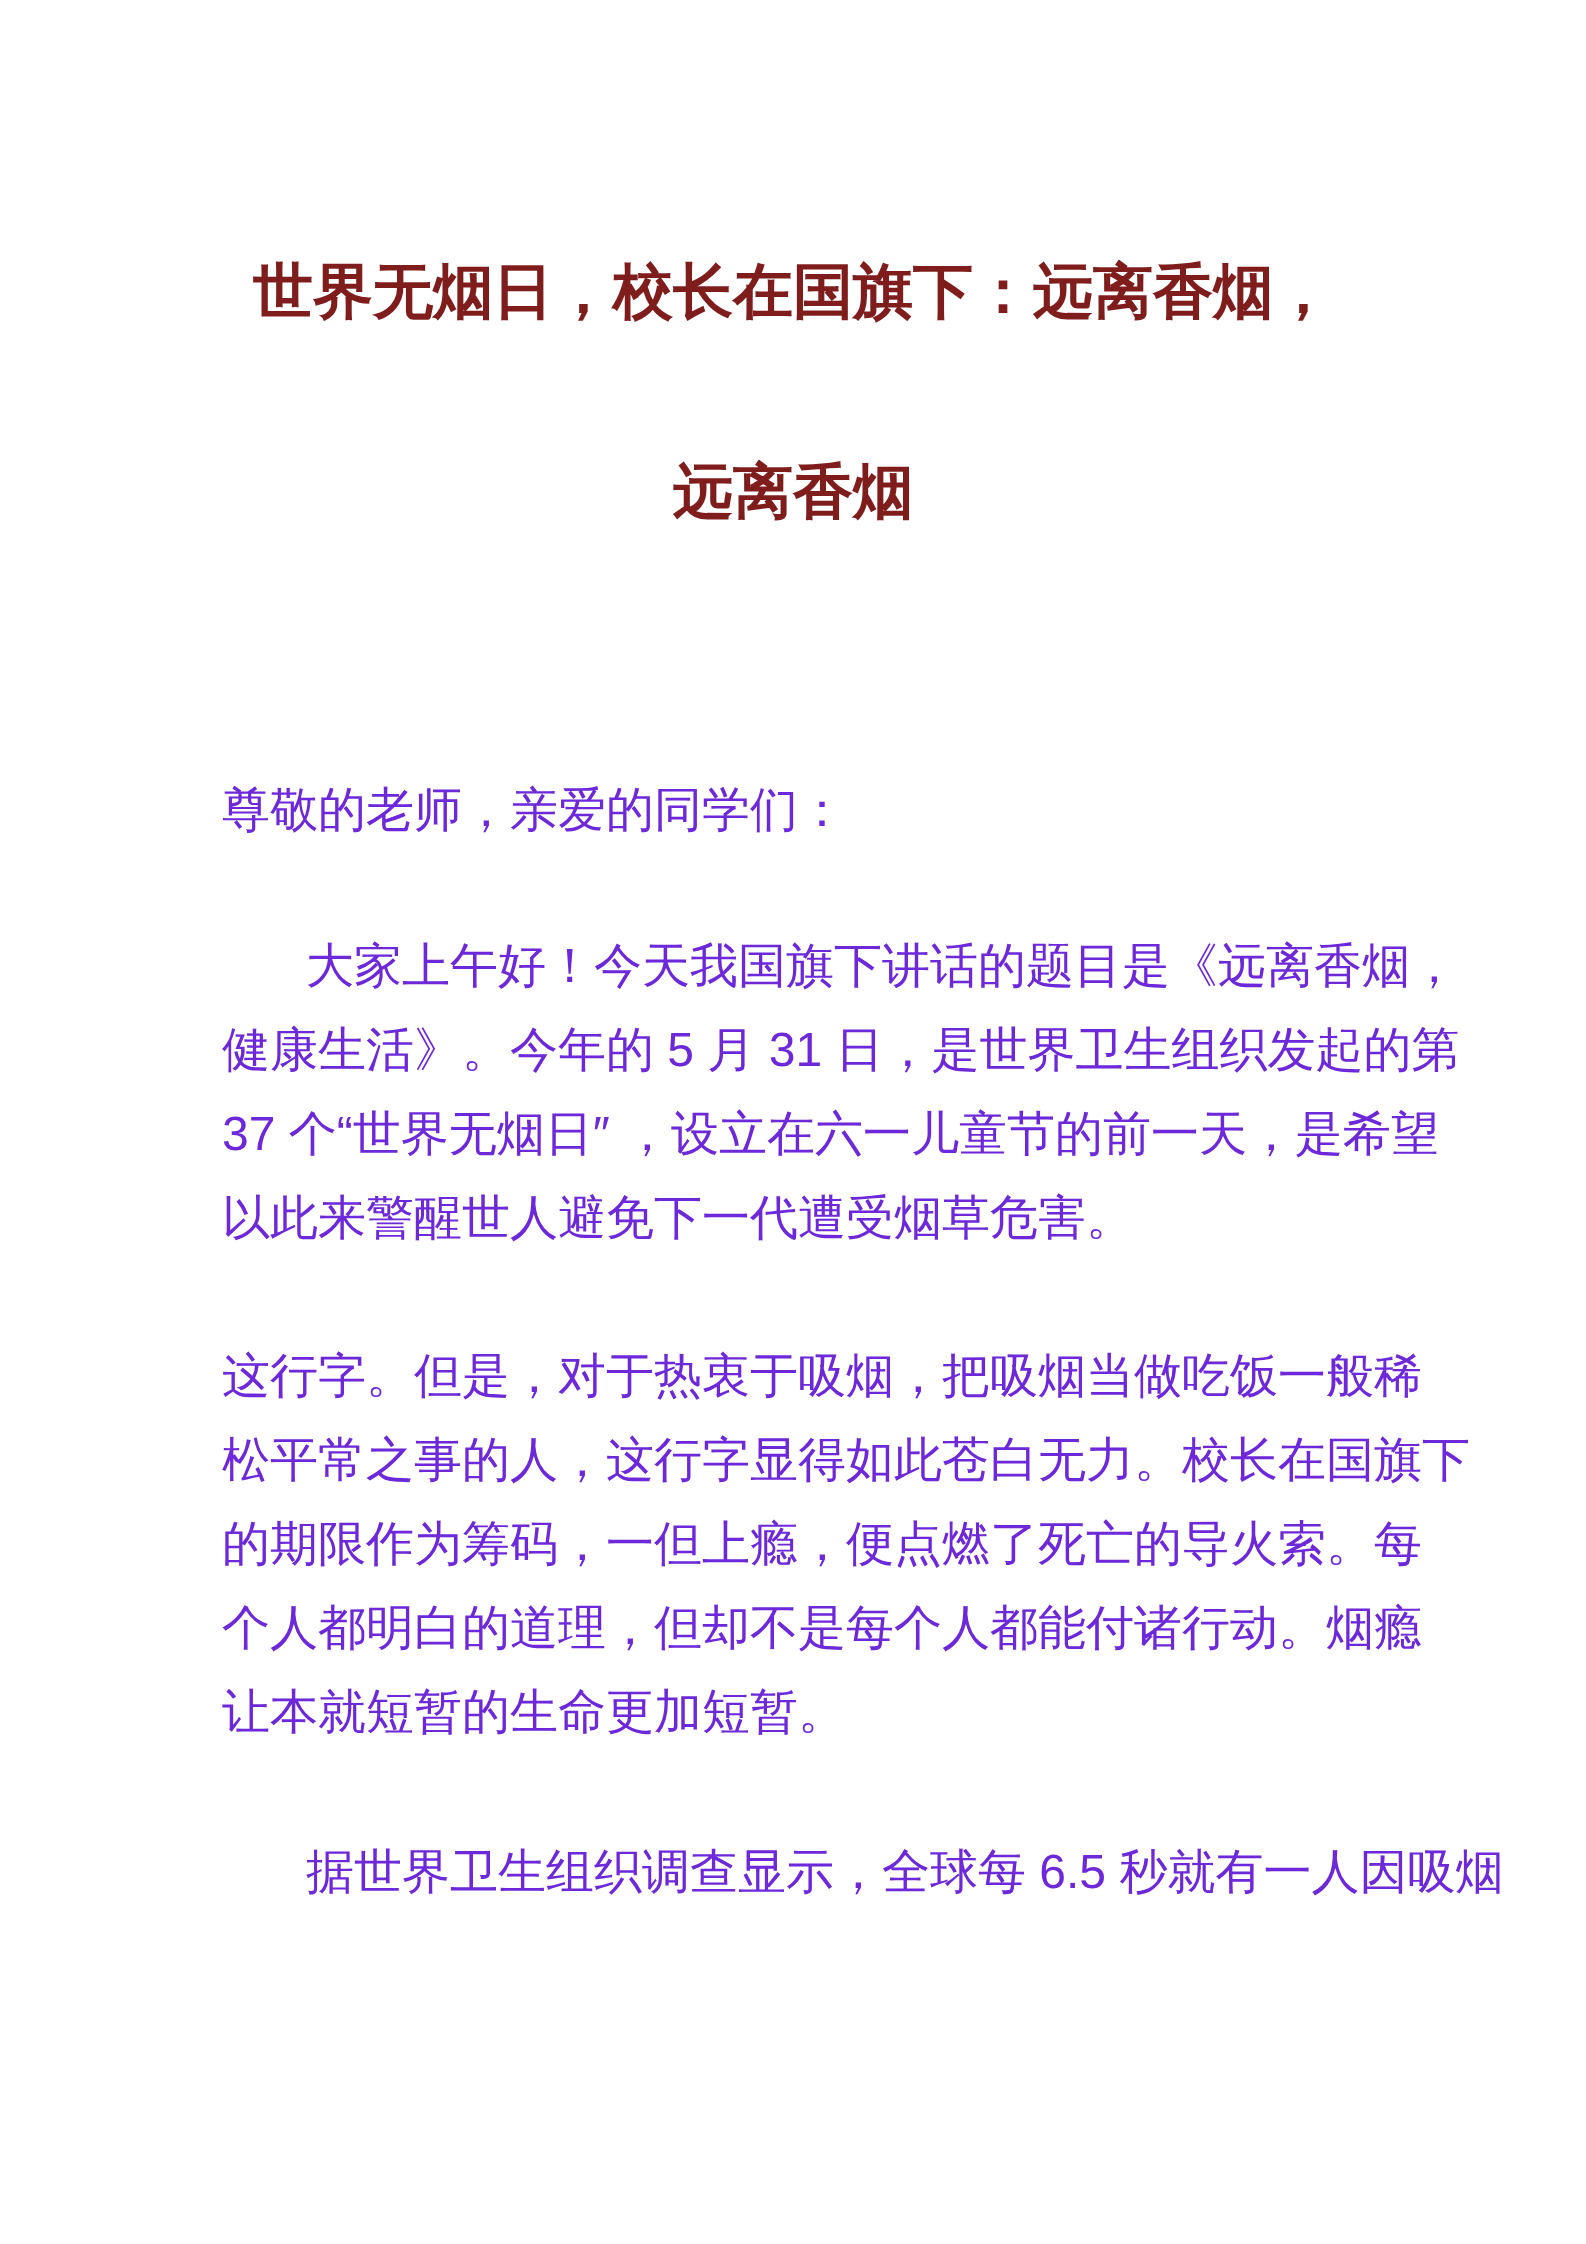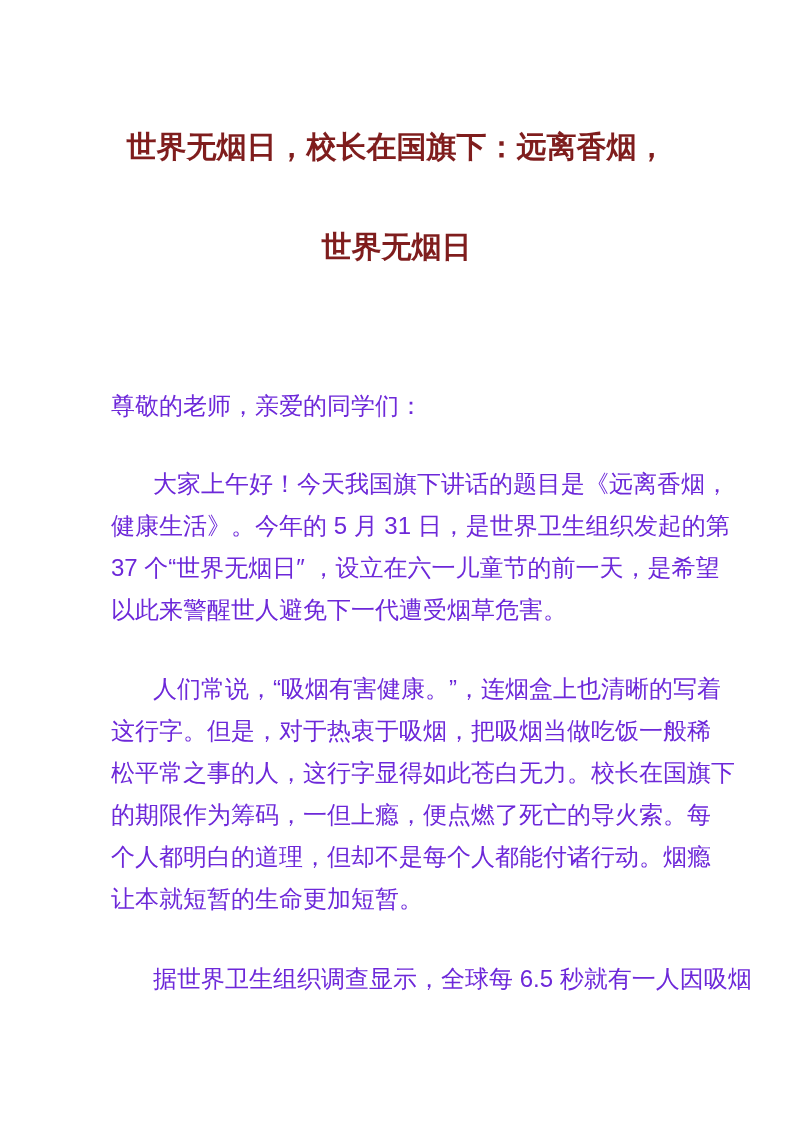--- a/index.html
+++ b/index.html
@@ -49,38 +49,37 @@
     padding-left: 42px; 
   }
 </style>
 </head>
 <body>
 
 <div class="page">
 
   <h1 class="doc-title">
     <span class="title-line">世界无烟日，校长在国旗下：远离香烟，</span>
-    <span class="title-line">世界无烟日</span>
+    <span class="title-line">远离香烟</span>
   </h1>
 
   <div class="doc-body">
 
     <div class="para para-salutation">
       <div class="line">尊敬的老师，亲爱的同学们：</div>
     </div>
 
     <div class="para para-1">
       <div class="line indent">大家上午好！今天我国旗下讲话的题目是《远离香烟，</div>
       <div class="line">健康生活》。今年的 5 月 31 日，是世界卫生组织发起的第</div>
       <div class="line">37 个“世界无烟日″ ，设立在六一儿童节的前一天，是希望</div>
       <div class="line">以此来警醒世人避免下一代遭受烟草危害。</div>
     </div>
 
     <div class="para para-2">
-      <div class="line indent">人们常说，“吸烟有害健康。”，连烟盒上也清晰的写着</div>
       <div class="line">这行字。但是，对于热衷于吸烟，把吸烟当做吃饭一般稀</div>
       <div class="line">松平常之事的人，这行字显得如此苍白无力。校长在国旗下</div>
       <div class="line">的期限作为筹码，一但上瘾，便点燃了死亡的导火索。每</div>
       <div class="line">个人都明白的道理，但却不是每个人都能付诸行动。烟瘾</div>
       <div class="line">让本就短暂的生命更加短暂。</div>
     </div>
 
     <div class="para para-3">
       <div class="line indent">据世界卫生组织调查显示，全球每 6.5 秒就有一人因吸烟</div>
     </div>

